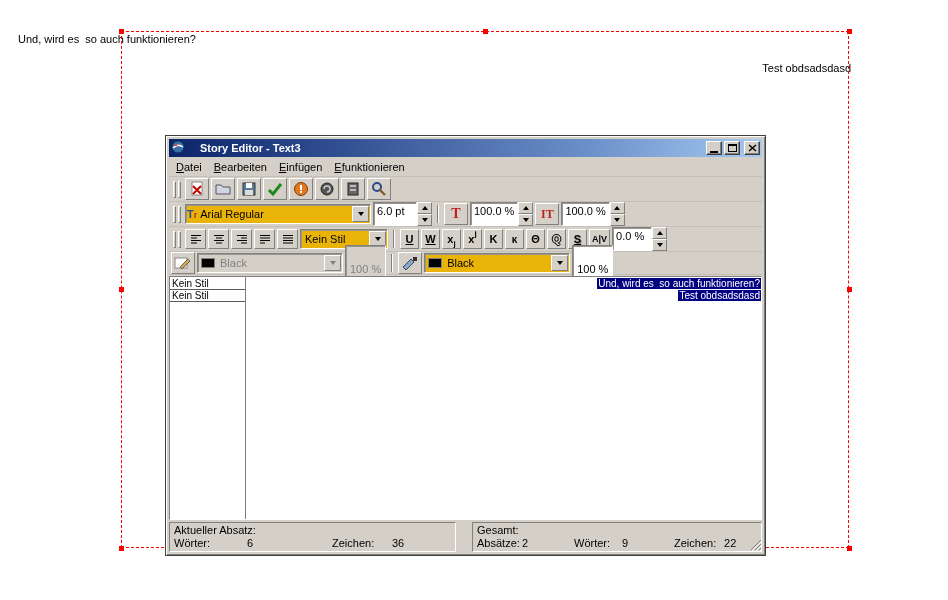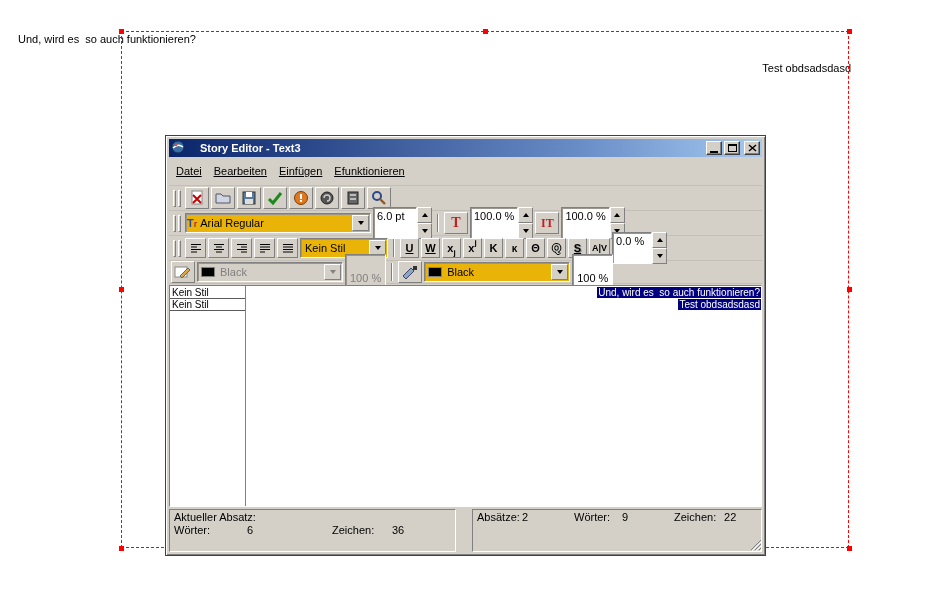--- a/index.html
+++ b/index.html
@@ -27,21 +27,21 @@
 
   .titlebar { height:18px; flex:0 0 auto; background:linear-gradient(90deg,#0a246a,#6a8ec8 70%,#a6caf0);
     display:flex; align-items:center; padding:0 2px; gap:2px; }
   .title-text { color:#fff; font-weight:bold; font-size:11px; flex:1; margin-left:13px; white-space:nowrap; }
   .tb-btn { width:16px; height:14px; background:#d4d0c8; border:1px solid; border-color:#fff #404040 #404040 #fff;
     box-shadow: inset -1px -1px 0 #808080; display:flex; align-items:center; justify-content:center; cursor:default; }
   .tb-btn.closeb { margin-left:2px; }
   .g-min { width:8px; height:2px; background:#000; margin-top:7px; }
   .g-max { width:9px; height:8px; border:1px solid #000; border-top-width:2px; }
 
-  .menubar { height:29px; flex:0 0 auto; display:flex; align-items:center; padding-left:1px; border-bottom:1px solid #c3bfb7;text-decoration:underline; }
+  .menubar { height:20px; flex:0 0 auto; display:flex; align-items:center; padding-left:1px; border-bottom:1px solid #c3bfb7; }
   .menu-item { padding:2px 6px; white-space:nowrap; }
   .ak { text-decoration:underline; }
 
   .toolbar { flex:0 0 auto; display:flex; align-items:center; gap:2px; padding:1px 2px; border-bottom:1px solid #c3bfb7; }
   .tb1,.tb2,.tb3 { height:25px; } .tb4 { height:23px; }
 
   .grip { display:flex; gap:2px; margin:0 2px; }
   .grip i { width:3px; height:17px; border:1px solid; border-color:#fff #808080 #808080 #fff; display:block; }
 
   .tbtn { width:24px; height:22px; background:#d4d0c8; border:1px solid; border-color:#fff #808080 #808080 #fff;
@@ -60,21 +60,21 @@
   .sep { width:2px; height:18px; border-left:1px solid #808080; border-right:1px solid #fff; margin:0 3px; }
 
   .combo { height:20px; background:#eab308; border:1px solid; border-color:#808080 #fff #fff #808080;
     box-shadow: inset 1px 1px 0 #9a968e; display:flex; align-items:center; padding-left:1px; }
   .combo .cval { flex:1; padding:0 3px; white-space:nowrap; overflow:hidden; }
   .combo .drop { width:17px; height:16px; flex:0 0 auto; margin-right:1px; background:#d4d0c8;
     border:1px solid; border-color:#fff #808080 #808080 #fff; display:flex; align-items:center; justify-content:center; }
   .combo.disabled { background:#d4d0c8; color:#808080; }
   .swatch { width:14px; height:10px; background:#000; border:1px solid #808080; margin:0 2px; flex:0 0 auto; }
 
-  .spin { display:flex; height:32px; align-items:stretch; }
+  .spin { display:flex; height:24px; align-items:stretch; }
   .sval { background:#fff; border:1px solid; border-color:#808080 #fff #fff #808080; box-shadow: inset 1px 1px 0 #9a968e;
     padding:2px 3px; white-space:nowrap; }
   .sarrows { width:15px; display:flex; flex-direction:column; }
   .sarr { flex:1; background:#d4d0c8; border:1px solid; border-color:#fff #808080 #808080 #fff;
     display:flex; align-items:center; justify-content:center; }
   .tri-up { width:0; height:0; border-left:3px solid transparent; border-right:3px solid transparent; border-bottom:4px solid #000; display:block; }
   .tri-down { width:0; height:0; border-left:3px solid transparent; border-right:3px solid transparent; border-top:4px solid #000; display:block; }
   .disabled .tri-down { border-top-color:#808080; }
 
   .tt-t { color:#2a4a9a; font-weight:bold; }
@@ -85,21 +85,21 @@
     box-shadow: inset 1px 1px 0 #9a968e; background:#fff; white-space:nowrap; }
   .shadebox.disabled { background:#d4d0c8; color:#808080; }
 
   .main { flex:1; display:flex; margin-top:1px; background:#fff; border:1px solid; border-color:#808080 #fff #fff #808080; overflow:hidden; }
   .styles-col { width:76px; flex:0 0 auto; background:#fff; border-right:1px solid #808080; display:flex; flex-direction:column; padding-top:1px; }
   .style-row { height:12px; line-height:11px; font-size:10px; padding-left:2px; border-bottom:1px solid #5a5a5a; white-space:pre; }
   .editor-area { flex:1; padding-top:1px; font-size:10px; line-height:12px; text-align:right; overflow:hidden; }
   .editor-line { height:12px; }
   .editor-line span { background:#000080; color:#fff; white-space:pre; padding:0 1px; }
 
-  .statusbar { flex:0 0 auto; height:45px; display:flex; gap:16px; padding-top:2px; align-items:stretch; position:relative; }
+  .statusbar { flex:0 0 auto; height:32px; display:flex; gap:16px; padding-top:2px; align-items:stretch; position:relative; }
   .spanel { border:1px solid; border-color:#808080 #fff #fff #808080; padding:1px 4px; font-size:11px; overflow:hidden; }
   .sp1 { width:290px; } .sp2 { width:293px; }
   .srow { height:13px; line-height:13px; display:flex; white-space:nowrap; }
   .sp1 .w-lbl{width:73px;} .sp1 .w-val{width:85px;} .sp1 .z-lbl{width:60px;}
   .sp2 .a-lbl{width:45px;} .sp2 .a-val{width:52px;} .sp2 .w-lbl{width:48px;} .sp2 .w-val{width:52px;} .sp2 .z-lbl{width:50px;}
   .resize-grip { position:absolute; right:0px; bottom:1px; width:12px; height:12px; }
 </style>
 </head>
 <body>
 
@@ -391,20 +391,23 @@
           </div>
         <div class="srow">
           <span class="w-lbl">Wörter:</span>
           <span class="w-val">6</span>
           <span class="z-lbl">Zeichen:</span>
           <span>36</span>
         </div>
       </div>
       <div class="spanel sp2">
         <div class="srow">
+            <span>Gesamt:</span>
+          </div>
+        <div class="srow">
           <span class="a-lbl">Absätze:</span>
           <span class="a-val">2</span>
           <span class="w-lbl">Wörter:</span>
           <span class="w-val">9</span>
           <span class="z-lbl">Zeichen:</span>
           <span>22</span>
         </div>
       </div>
       <span class="resize-grip">
         <svg width="12" height="12">

